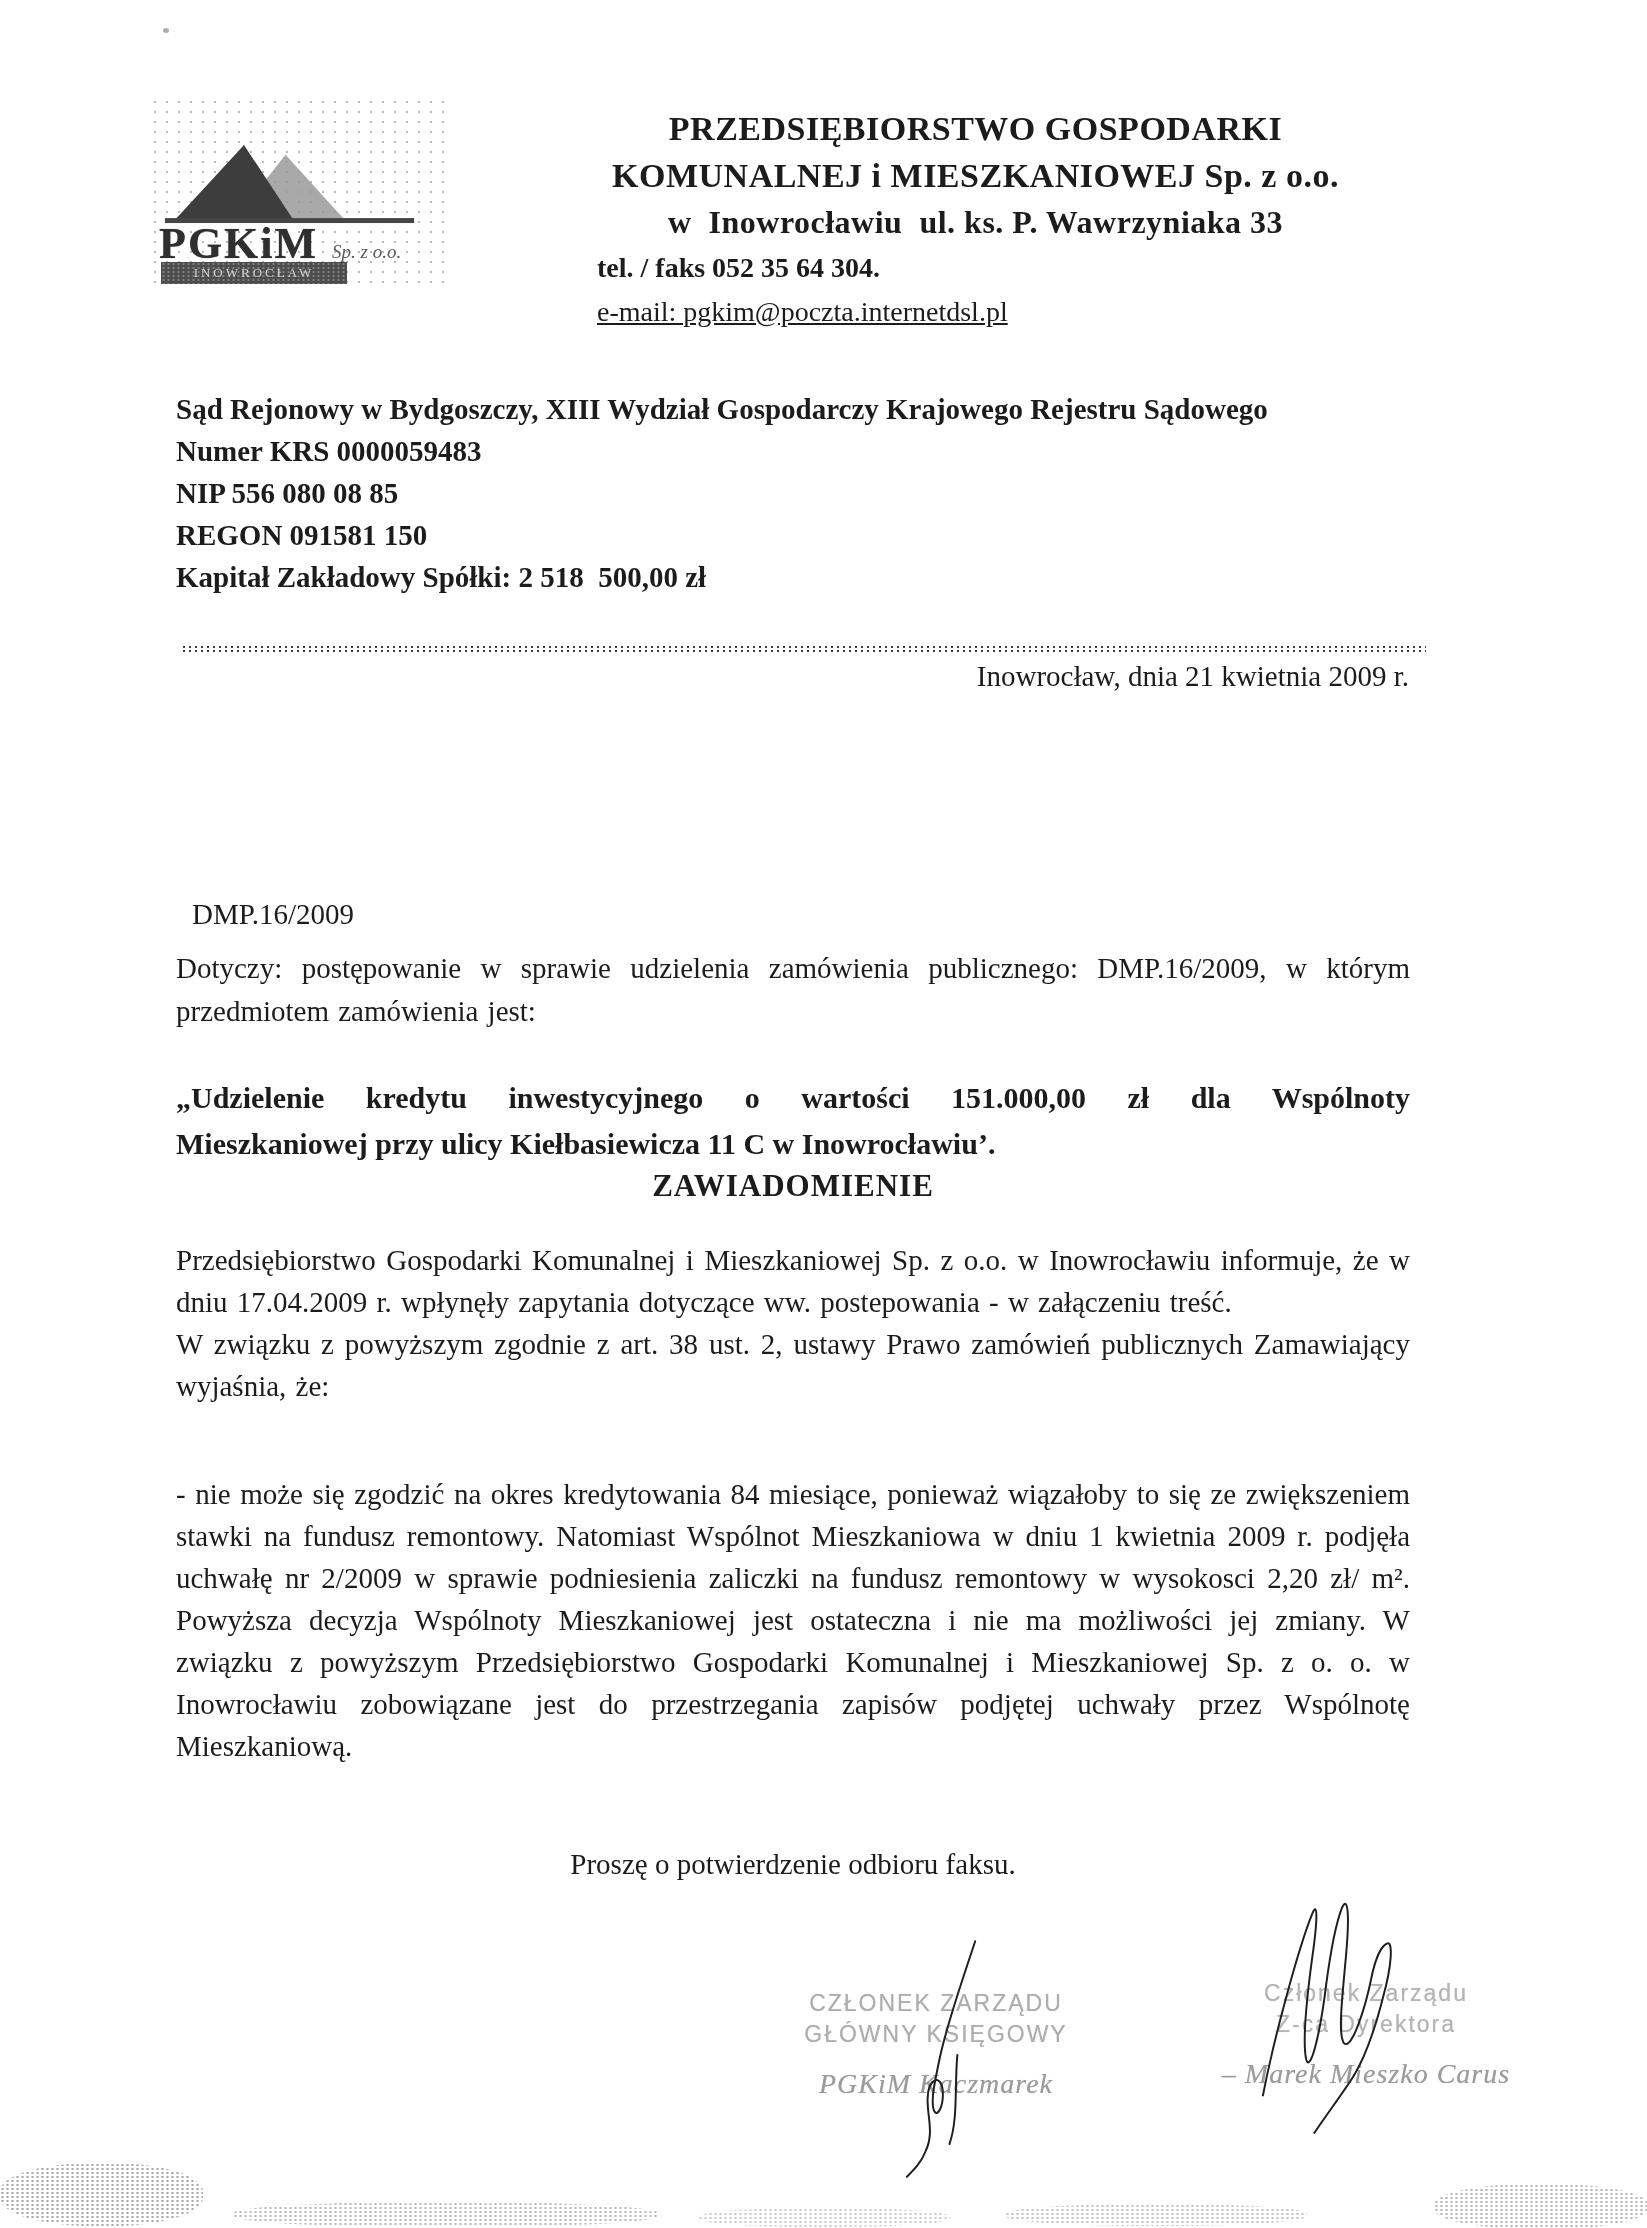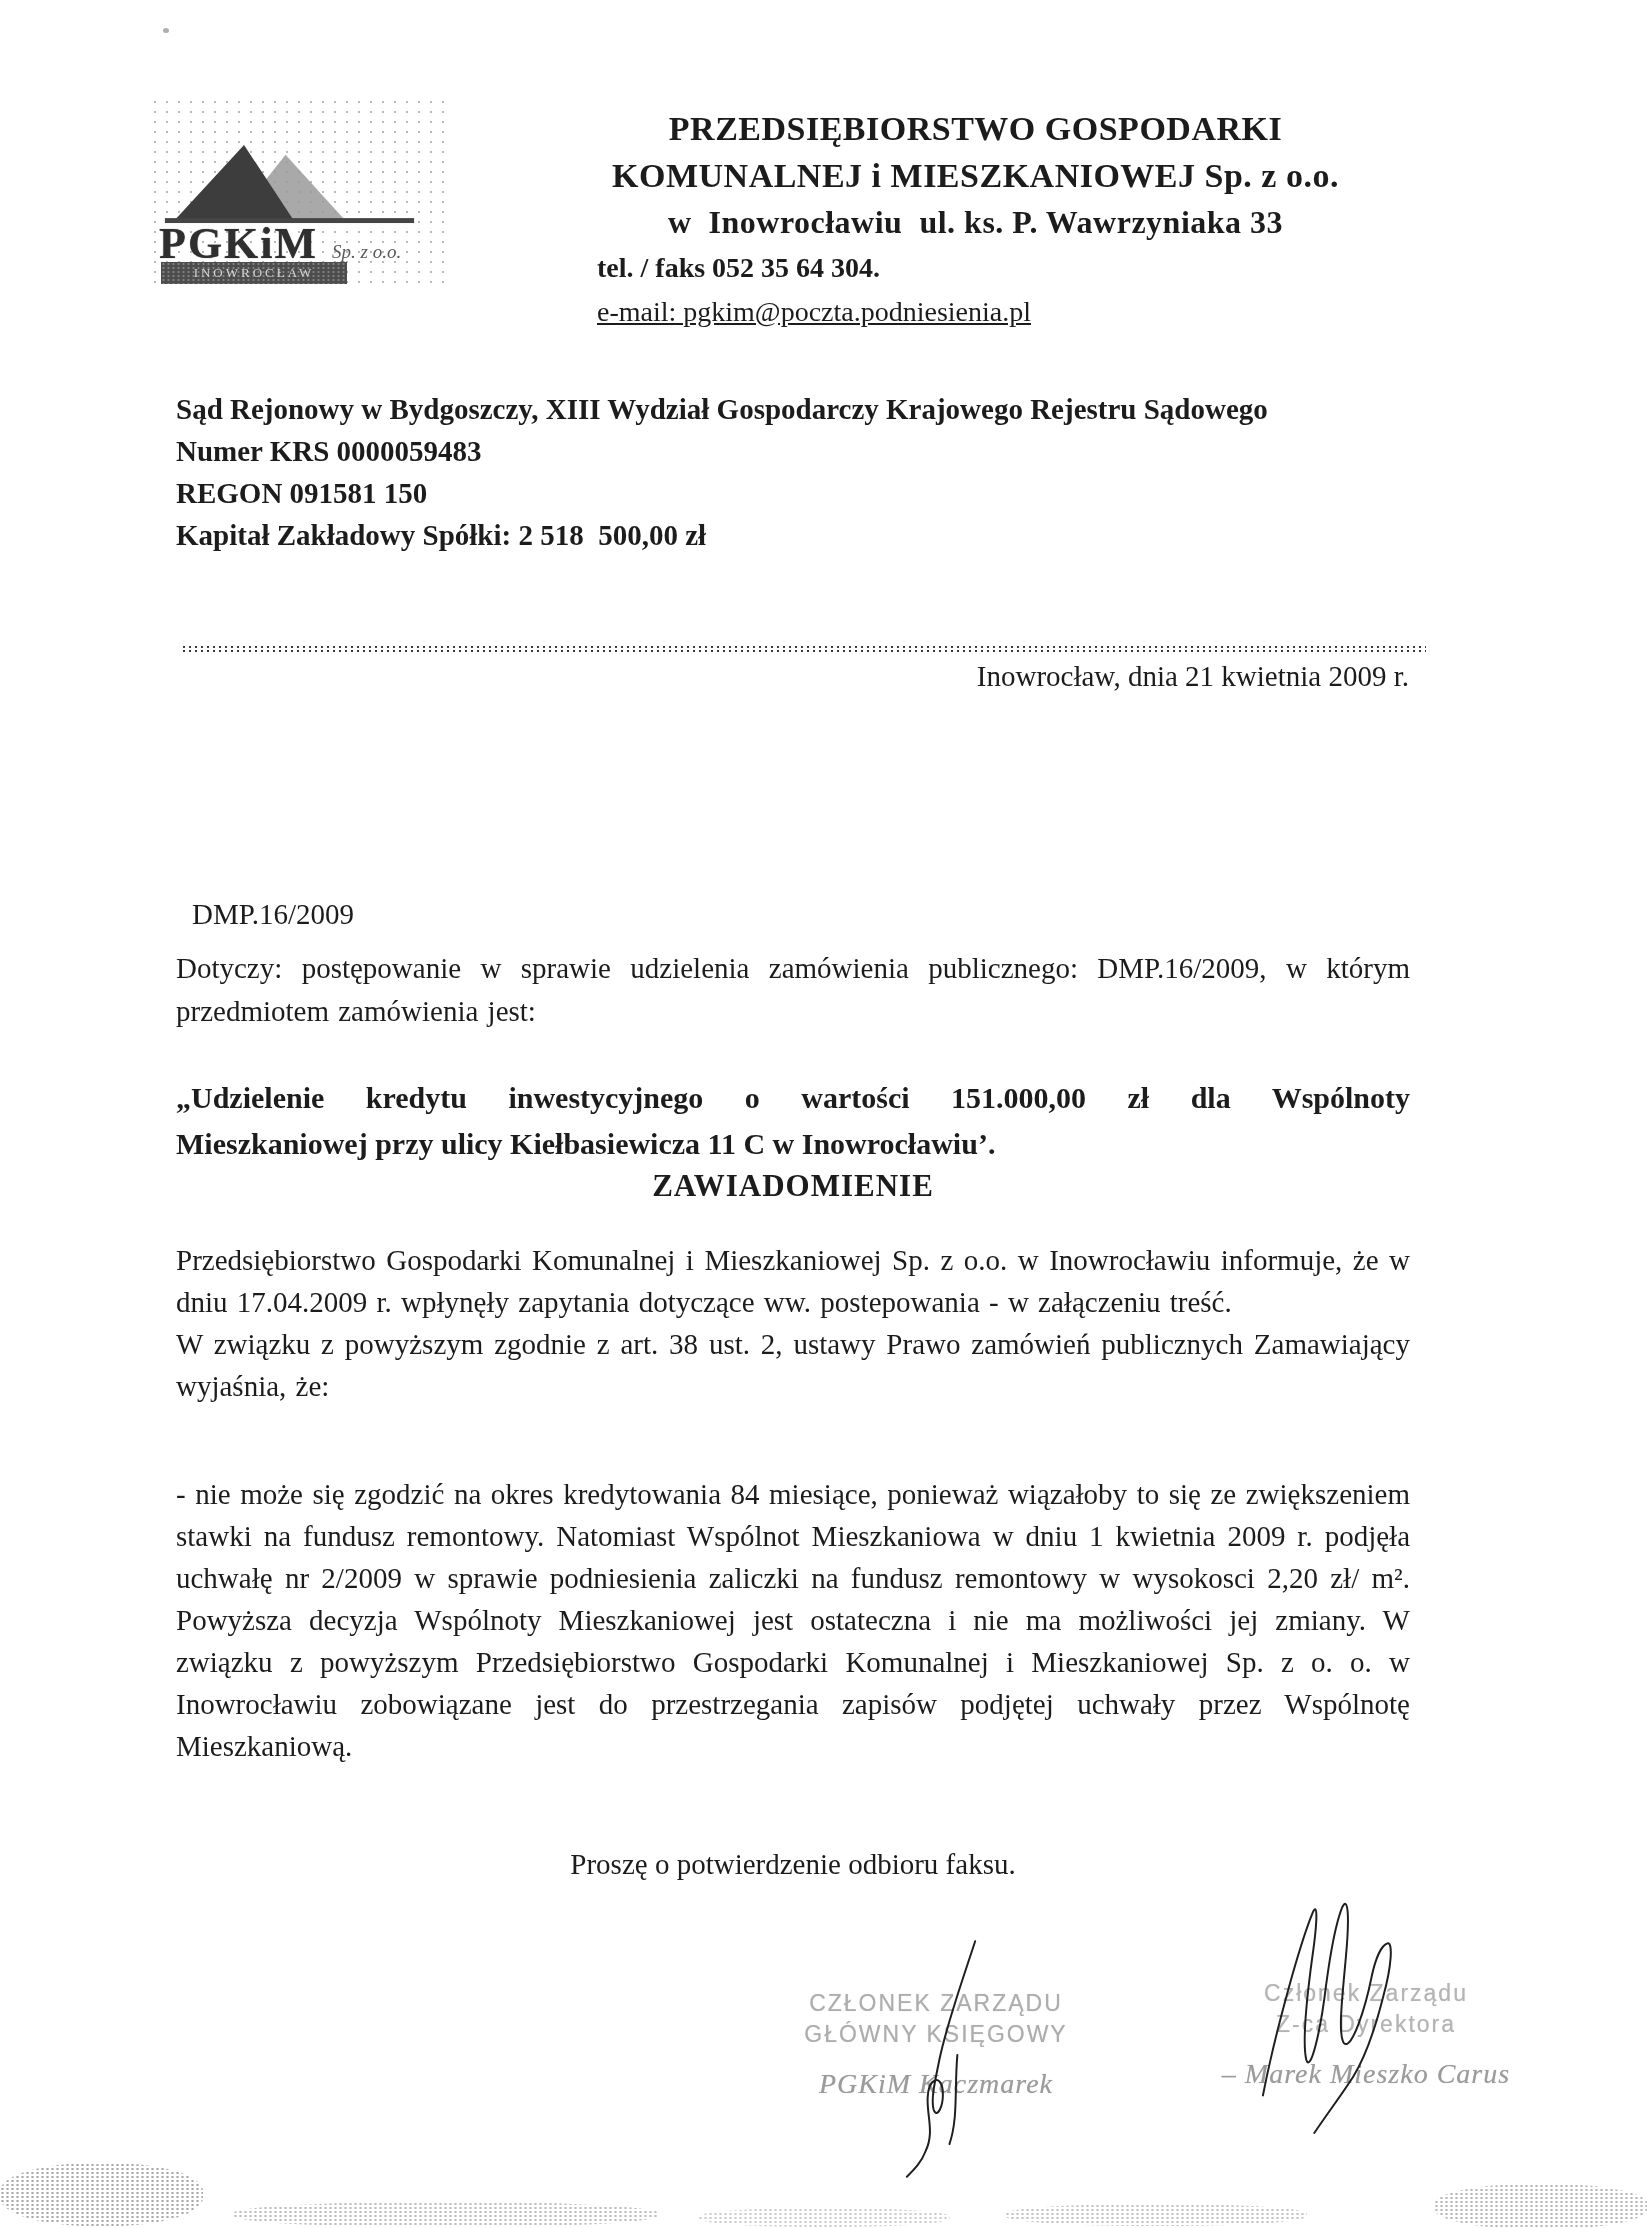--- a/index.html
+++ b/index.html
@@ -127,26 +127,27 @@
     <span class="logo-acronym">PGKiM</span><span class="logo-suffix">Sp. z o.o.</span>
   </div>
   <div class="logo-banner">INOWROCŁAW</div>
 </div>
 
 <div class="abs header-text">
   <div class="company-line">PRZEDSIĘBIORSTWO GOSPODARKI</div>
   <div class="company-line">KOMUNALNEJ i MIESZKANIOWEJ Sp. z o.o.</div>
   <div class="company-line l3">w  Inowrocławiu  ul. ks. P. Wawrzyniaka 33</div>
   <div class="phone-line">tel. / faks 052 35 64 304.</div>
-  <div class="email-line">e-mail: pgkim@poczta.podniesienia.pl</div>
+  <div class="email-line">e-mail: pgkim@poczta.internetdsl.pl</div>
 </div>
 
 <div class="abs registry">
   <div class="registry-line">Sąd Rejonowy w Bydgoszczy, XIII Wydział Gospodarczy Krajowego Rejestru Sądowego</div>
   <div class="registry-line">Numer KRS 0000059483</div>
+  <div class="registry-line">NIP 556 080 08 85</div>
   <div class="registry-line">REGON 091581 150</div>
   <div class="registry-line">Kapitał Zakładowy Spółki: 2 518  500,00 zł</div>
 </div>
 
 <div class="abs dotted-line"></div>
 
 <div class="abs dateline">Inowrocław, dnia 21 kwietnia 2009 r.</div>
 
 <div class="abs reference">DMP.16/2009</div>
 

